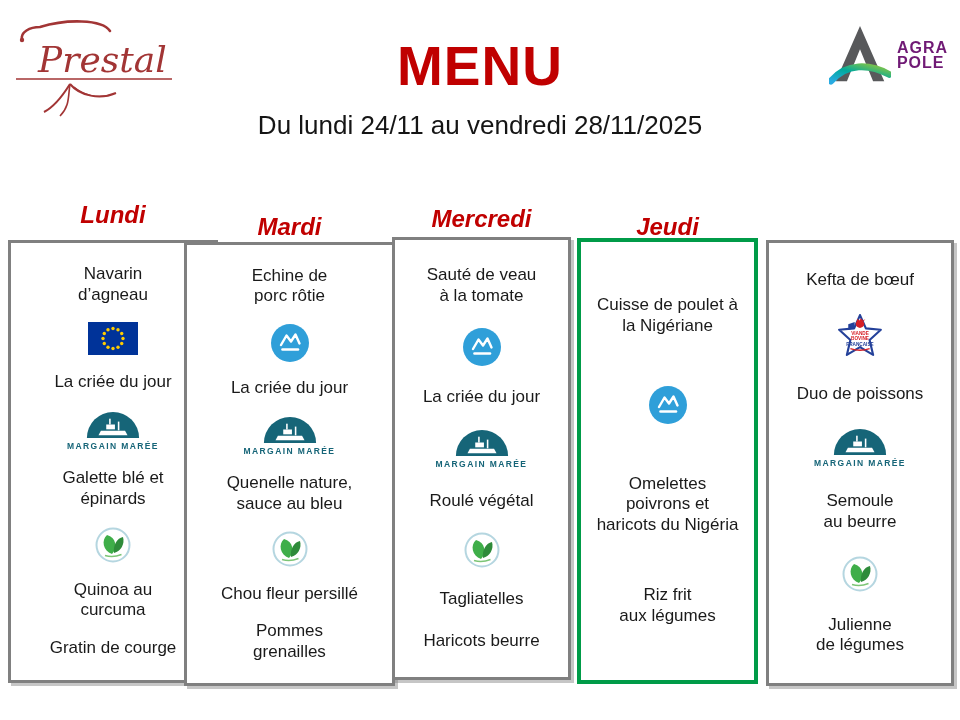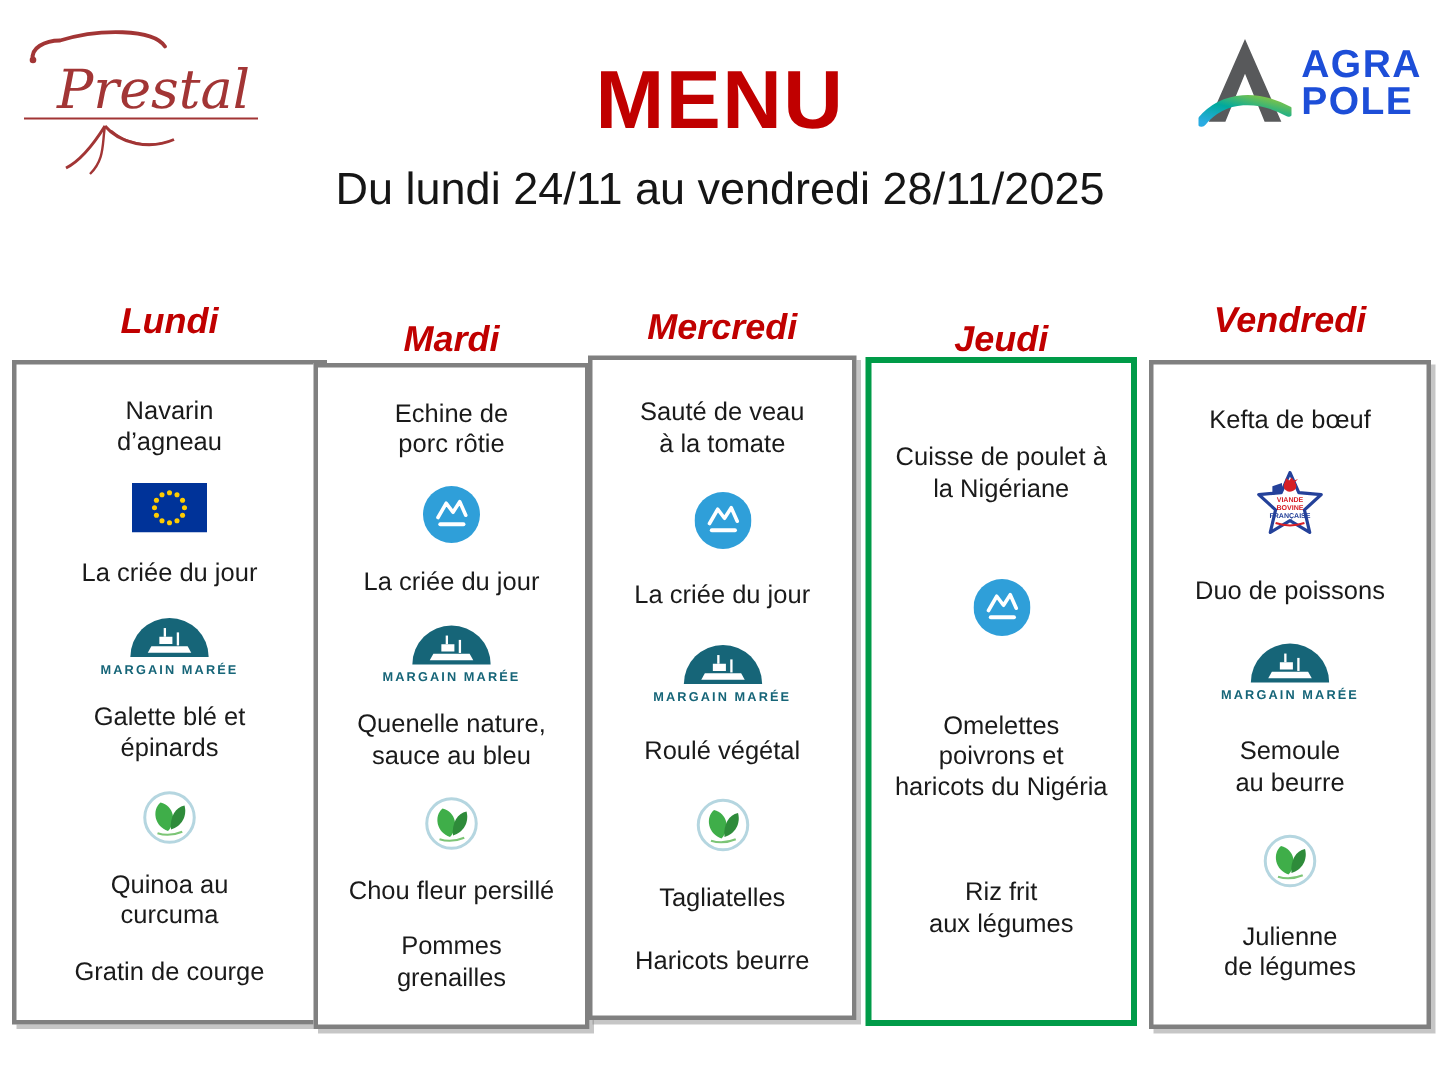--- a/index.html
+++ b/index.html
@@ -4,29 +4,29 @@
 <style>
   html,body{margin:0;padding:0;background:#fff;}
   .canvas{position:relative;width:960px;height:720px;background:#fff;overflow:hidden;
           font-family:"Liberation Sans",sans-serif;color:#1a1a1a;}
 
   
   .prestal{position:absolute;left:8px;top:14px;width:180px;height:110px;z-index:2;}
   .title{position:absolute;left:0;right:0;top:34px;text-align:center;
          font-size:55px;font-weight:700;letter-spacing:1px;z-index:1;}
   .subtitle{position:absolute;left:0;right:0;top:110px;text-align:center;
-            font-size:30px;font-weight:400;color:#151515;z-index:1;}
+            font-size:26px;font-weight:400;color:#151515;z-index:1;}
   .agrapole{position:absolute;right:12px;top:22px;display:flex;align-items:center;gap:6px;z-index:2;}
   .agrapole .words{display:flex;flex-direction:column;line-height:0.95;
-                   font-weight:800;font-size:26px;letter-spacing:1px;color:#1d4ed8;}
+                   font-weight:800;font-size:16px;letter-spacing:1px;color:#701a75;}
 
   
   .col{position:absolute;top:195px;height:505px;}
   .c1{left:8px;width:210px;}
-  .c2{left:209px;width:184px;}
+  .c2{left:184px;width:184px;padding-left:27px;}
   .c3{left:392px;width:179px;}
   .c4{left:577px;width:181px;}
   .c5{left:766px;width:188px;}
   .day{position:absolute;left:0;width:100%;text-align:center;
        font-size:24px;font-weight:800;font-style:italic;color:#C00000;}
   .c1 .day{top:6px;} .c2 .day{top:18px;} .c3 .day{top:10px;} .c4 .day{top:18px;} .c5 .day{top:5px;}
   .menu-box{position:absolute;left:0;width:100%;box-sizing:border-box;background:#fff;
             border:3px solid #808080;box-shadow:3px 3px 0 rgba(128,128,128,0.45);
             display:flex;flex-direction:column;align-items:center;justify-content:space-evenly;
             padding:4px 2px;}
@@ -224,21 +224,20 @@
             </svg>
           </div>
           <div class="menu-item">Omelettes
 poivrons et
 haricots du Nigéria</div>
           <div class="menu-item">Riz frit
 aux légumes</div>
         </div>
       </div>
       <div class="col c5">
-        <div class="day">Vendredi</div>
         <div class="menu-box">
           <div class="menu-item">Kefta de bœuf</div>
           <div class="icon-wrap">
             <svg width="52" height="47" viewBox="0 0 48 44">
               <polygon points="24,1 29.5,13.5 43.5,14.7 33,24.3 36.3,38.3 24,31 11.7,38.3 15,24.3 4.5,14.7 18.5,13.5" fill="#fff" stroke="#24419A" stroke-width="2" stroke-linejoin="round"></polygon>
               <polygon points="13,9.5 19,7.5 19,13 13,15" fill="#24419A"></polygon>
               <path d="M21 6.5 C19 9.5 20.2 12.5 24 13 C27.8 12.4 29 9.5 27 7 L29 5 26.5 6 25 4 23.5 6 21.5 4.5 Z" fill="#D61F26"></path>
               <text x="24" y="19.5" text-anchor="middle" font-size="4.4" font-weight="bold" fill="#D61F26">VIANDE</text>
               <text x="24" y="24.5" text-anchor="middle" font-size="4.4" font-weight="bold" fill="#D61F26">BOVINE</text>
               <text x="24" y="29.5" text-anchor="middle" font-size="4.4" font-weight="bold" fill="#24419A">FRANÇAISE</text>

